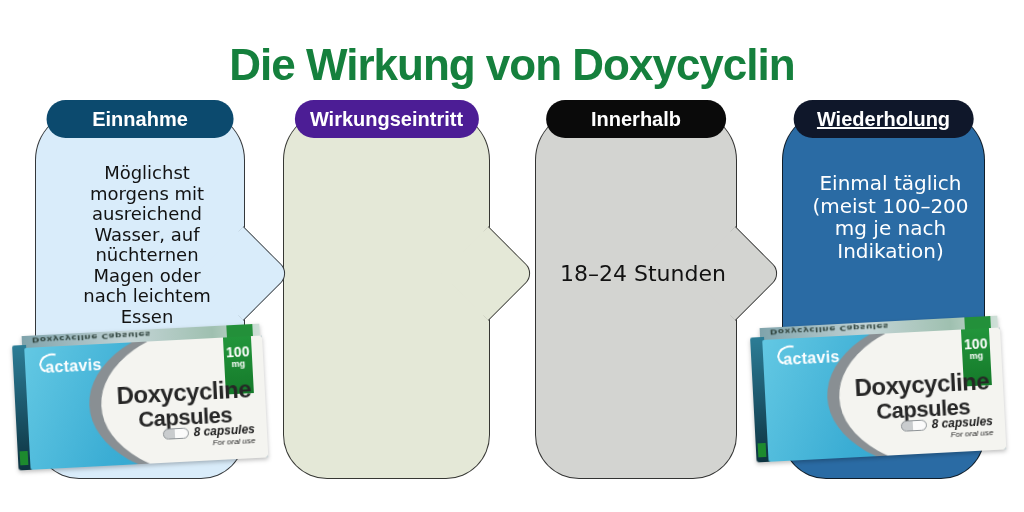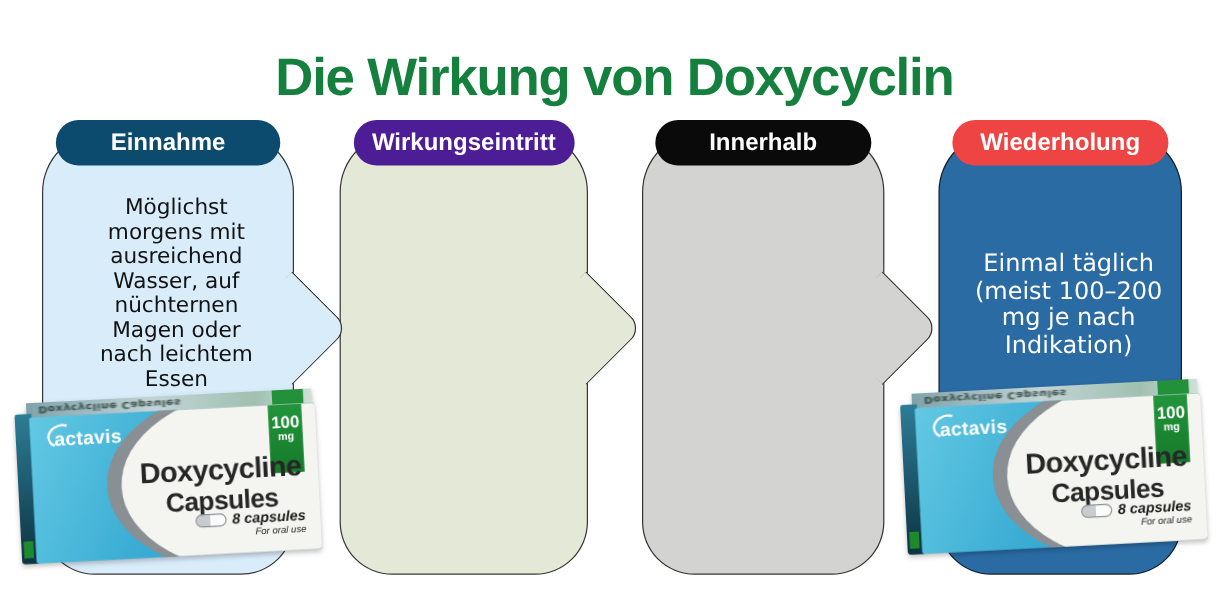--- a/index.html
+++ b/index.html
@@ -31,21 +31,21 @@
     border-right:1px solid rgba(10,10,10,0.8);
     border-top-right-radius:14px;
   }
   .bubble-text {
     position:absolute; left:16px; right:2px; text-align:center;
     white-space:pre-line; color:var(--bubble-text);
   }
   .col[data-col="0"] .bubble-text { top:52px;  font-size:18px; line-height:20.5px; }
   .col[data-col="1"] .bubble-text { top:146px; font-size:22px; line-height:27.5px; }
   .col[data-col="2"] .bubble-text { top:150px; font-size:22px; line-height:26px; }
-  .col[data-col="3"] .bubble-text { top:61px;  font-size:20px; line-height:22.5px;margin-top:36px; }
+  .col[data-col="3"] .bubble-text { top:61px;  font-size:20px; line-height:22.5px; }
 
   .pill {
     position:absolute; top:0; left:50%; transform:translateX(-50%);
     width:89%; height:38px; background:#0a0a0a; border-radius:19px;
     color:#ffffff; display:flex; align-items:center; justify-content:center;
     font-family:"Liberation Sans", sans-serif; font-weight:bold;
     font-size:20px; white-space:nowrap; z-index:3;
   }
 
   
@@ -161,34 +161,35 @@
       <div class="tail"></div>
     </div>
     <div class="pill" style="background: #4c1d95; color: rgb(255, 255, 255);">
       <span>Wirkungseintritt</span>
     </div>
   </div>
 
   <div class="col" data-col="2" style="--bubble-bg: #d3d4d1; --bubble-text: #121212;">
     <div class="bubble">
       <div class="tail"></div>
+      <div class="bubble-text">18–24 Stunden</div>
     </div>
     <div class="pill" style="background: rgb(10, 10, 10); color: rgb(255, 255, 255);">
       <span>Innerhalb</span>
     </div>
   </div>
 
   <div class="col" data-col="3" style="--bubble-bg: #2a6ba4; --bubble-text: #ffffff;">
     <div class="bubble">
       <div class="bubble-text">Einmal täglich
 (meist 100–200
 mg je nach
 Indikation)</div>
     </div>
-    <div class="pill" style="background: #ef4444; color: rgb(255, 255, 255);">
+    <div class="pill" style="background: #0f172a; color: rgb(255, 255, 255); text-decoration: underline;">
       <span>Wiederholung</span>
     </div>
   </div>
 
   <div class="medbox left">
     <div class="mb-top">
       <span class="mb-top-text">Doxycycline Capsules</span>
       <span class="mb-top-greenpatch"></span>
     </div>
     <div class="mb-side"></div>

